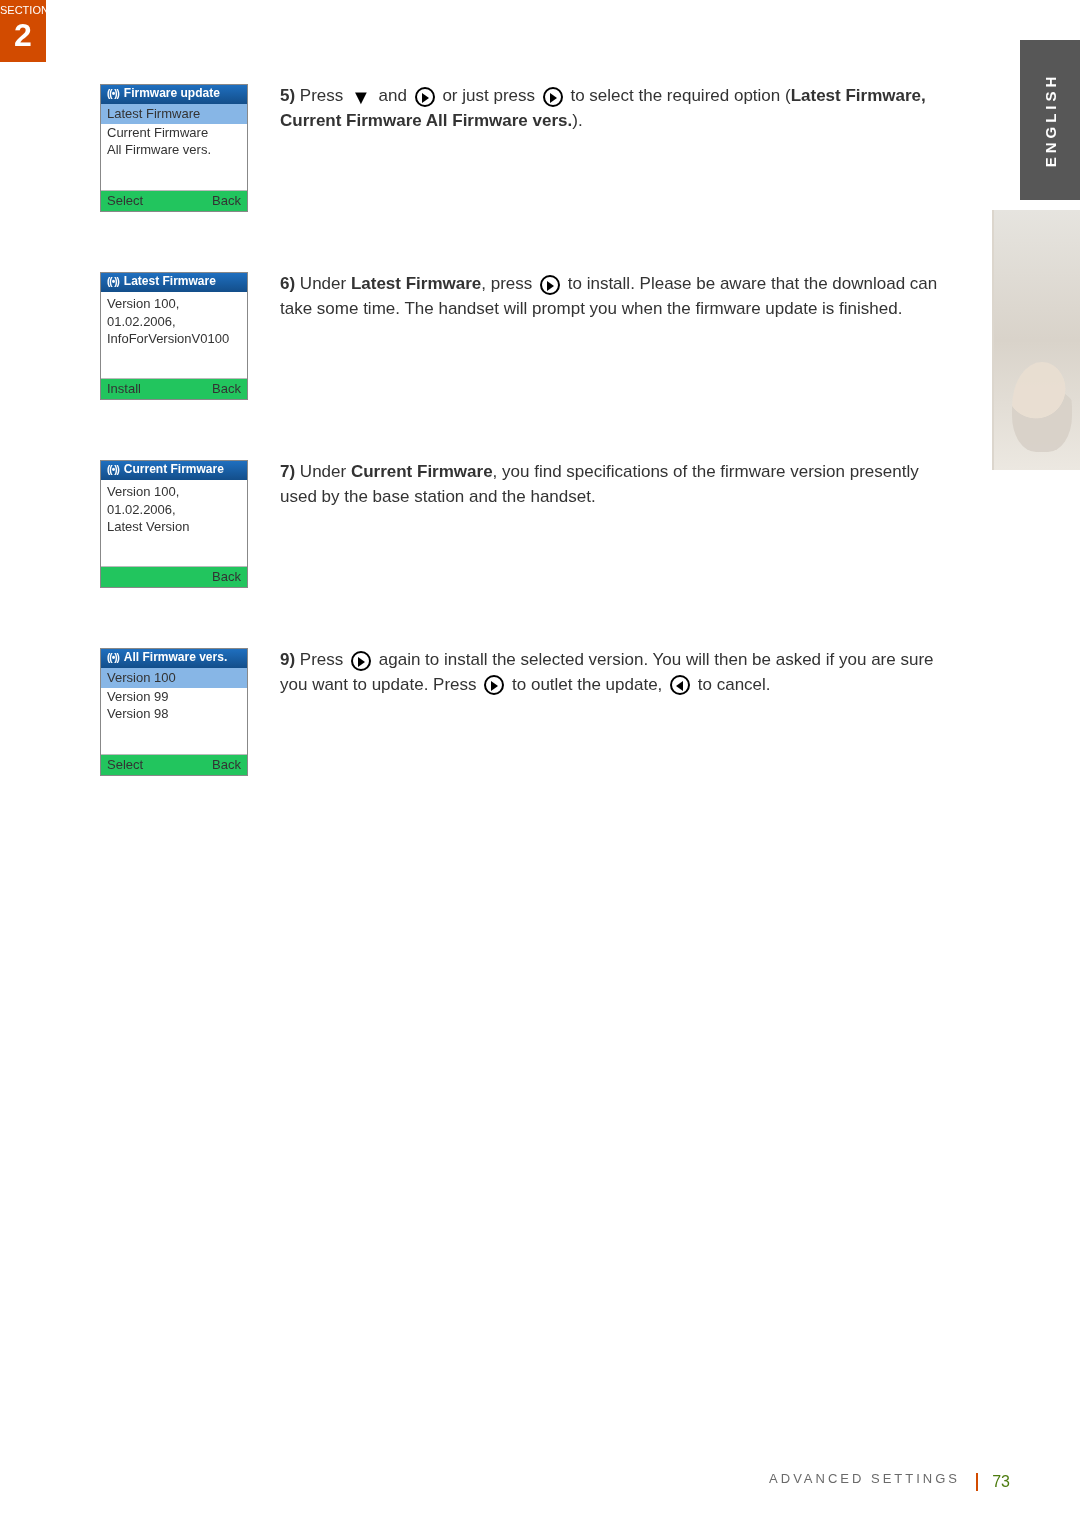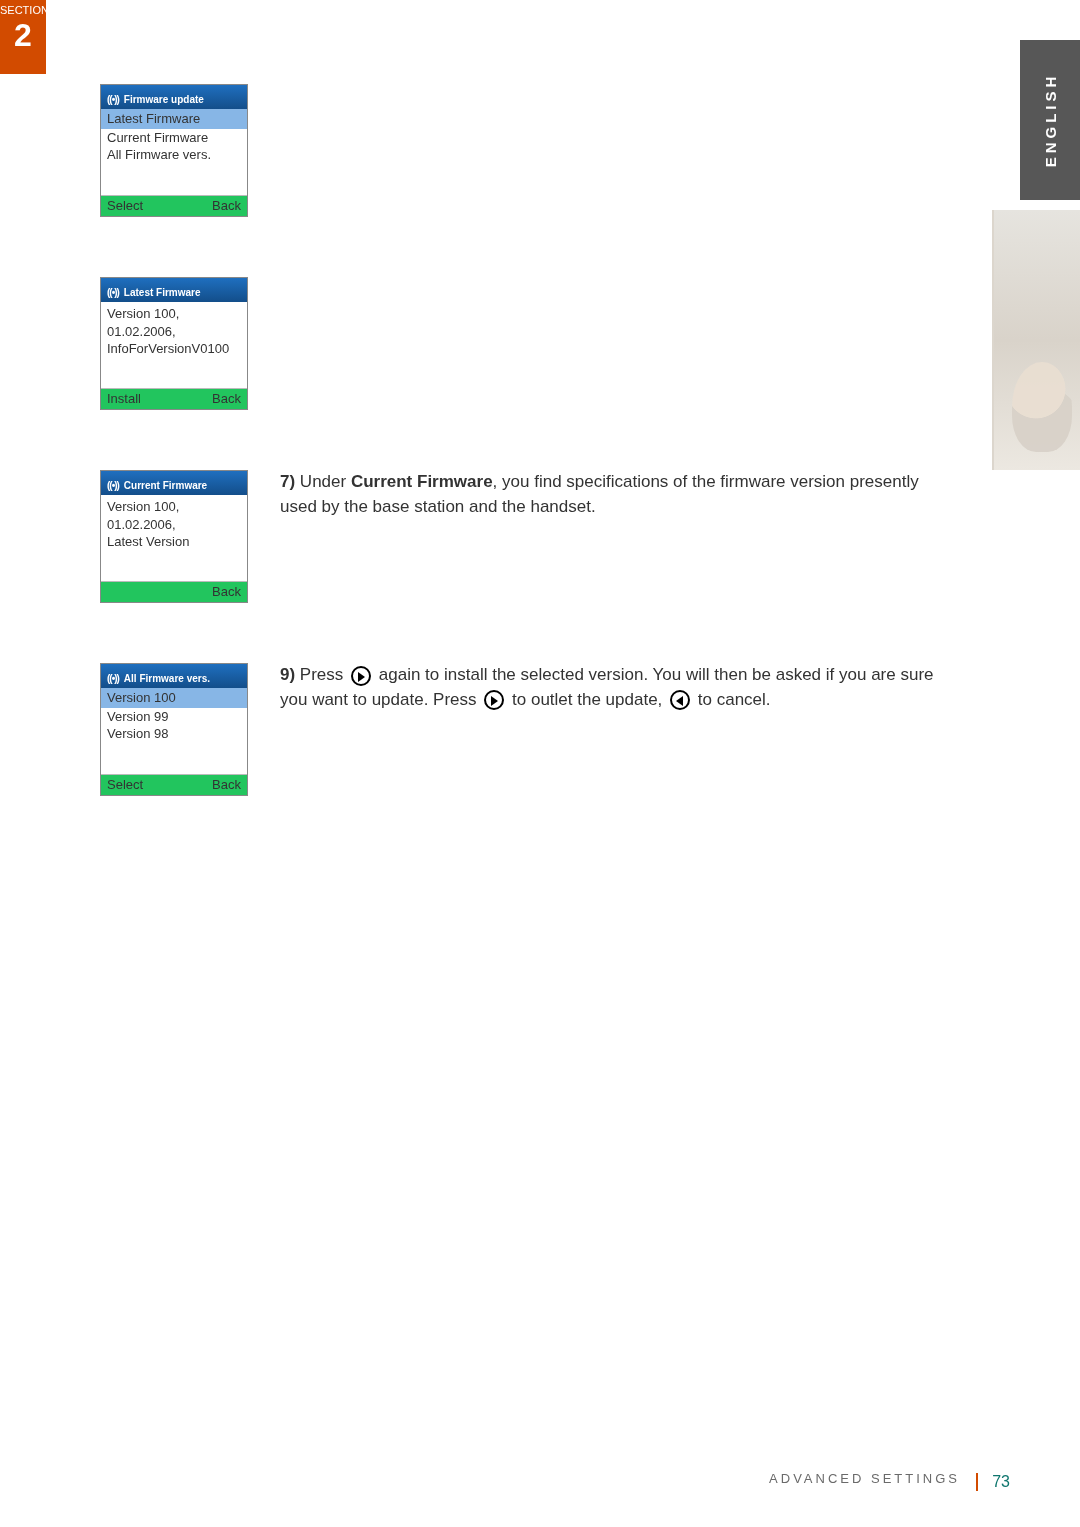--- a/index.html
+++ b/index.html
@@ -10,21 +10,21 @@
     font-family: Arial, Helvetica, sans-serif;
     font-size: 17px;
     color: #333;
     position: relative;
   }
 
   
   .section-badge {
     position: absolute;
     left: 0; top: 0;
-    width: 46px; height: 74px;
+    width: 46px; height: 62px;
     background: #d24b00;
     color: #fff;
     text-align: center;
     font-size: 11px;
     padding-top: 4px;
   }
   .section-badge .num {
     display: block;
     font-size: 32px;
     font-weight: bold;
@@ -90,23 +90,24 @@
     background: #f8f8f8;
     font-family: Verdana, sans-serif;
     font-size: 13px;
     color: #333;
     flex: 0 0 auto;
   }
   .phone .titlebar {
     background: linear-gradient(#1f6fbf, #134e8a);
     color: #fff;
     font-weight: bold;
-    padding: 9px 6px 4px;
-    font-size: 10px;
+    padding: 1px 6px 4px;
+    font-size: 12px;
     display: flex;
+    align-items: center;
     gap: 5px;
     white-space: nowrap;
   }
   .phone .titlebar::before {
     content: "((\2022))";
     font-size: 10px;
     letter-spacing: -1px;
   }
   .phone .body {
     background: #fff;
@@ -197,21 +198,21 @@
     text-align: right;
     padding-right: 120px;
     font-size: 13px;
     letter-spacing: 3px;
     color: #6a6a6a;
   }
   .page-num {
     position: absolute;
     right: 70px; bottom: 36px;
     font-size: 16px;
-    color: #0f766e;
+    color: #4d7c0f;
     border-left: 2px solid #d24b00;
     padding-left: 14px;
     letter-spacing: 0;
   }
 </style>
 </head>
 <body>
 
 <div class="section-badge">
   <span>SECTION</span>
@@ -234,36 +235,52 @@
       <div class="body">
         <span class="hl">Latest Firmware</span>
         <span>Current Firmware</span><br>
         <span>All Firmware vers.</span>
       </div>
       <div class="softkeys">
         <span>Select</span>
         <span>Back</span>
       </div>
     </div>
+    <div class="instr">
+      <span class="step-num">5)</span>
+      <span>Press </span>
+      <span class="icon icon-down-solid">▼</span>
+      <span> and </span>
+      <span class="icon icon-circle"></span>
+      <span> or just press </span>
+      <span class="icon icon-circle"></span>
+      <span> to select the required option (</span><b>Latest Firmware, Current Firmware All Firmware vers.</b><span>).</span>
+    </div>
   </div>
 
   <div class="row">
     <div class="phone">
       <div class="titlebar">
           <span>Latest Firmware</span>
         </div>
       <div class="body">
         <span>Version 100,</span><br>
         <span>01.02.2006,</span><br>
         <span>InfoForVersionV0100</span>
       </div>
       <div class="softkeys">
         <span>Install</span>
         <span>Back</span>
       </div>
+    </div>
+    <div class="instr">
+      <span class="step-num">6)</span>
+      <span>Under </span><b>Latest Firmware</b><span>, press </span>
+      <span class="icon icon-circle"></span>
+      <span> to install. Please be aware that the download can take some time. The handset will prompt you when the firmware update is finished.</span>
     </div>
   </div>
 
   <div class="row">
     <div class="phone">
       <div class="titlebar">
           <span>Current Firmware</span>
         </div>
       <div class="body">
         <span>Version 100,</span><br>

